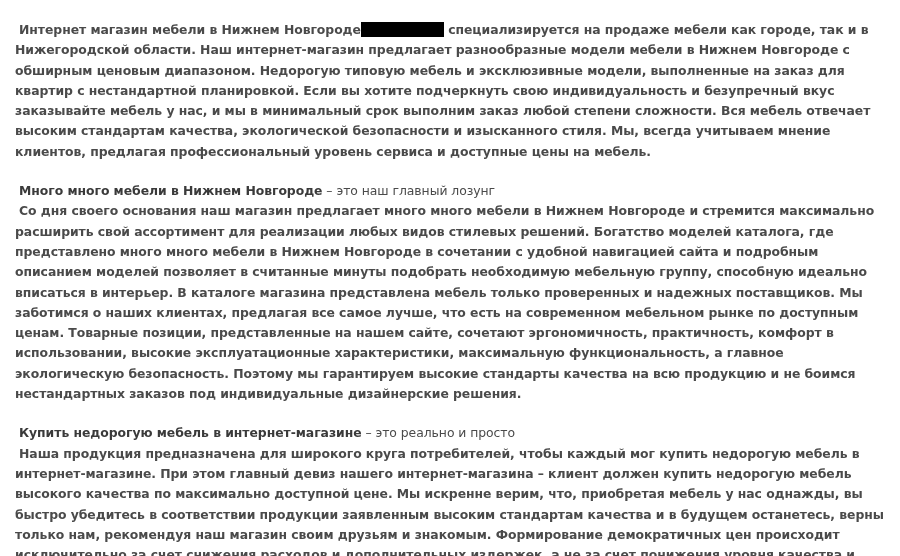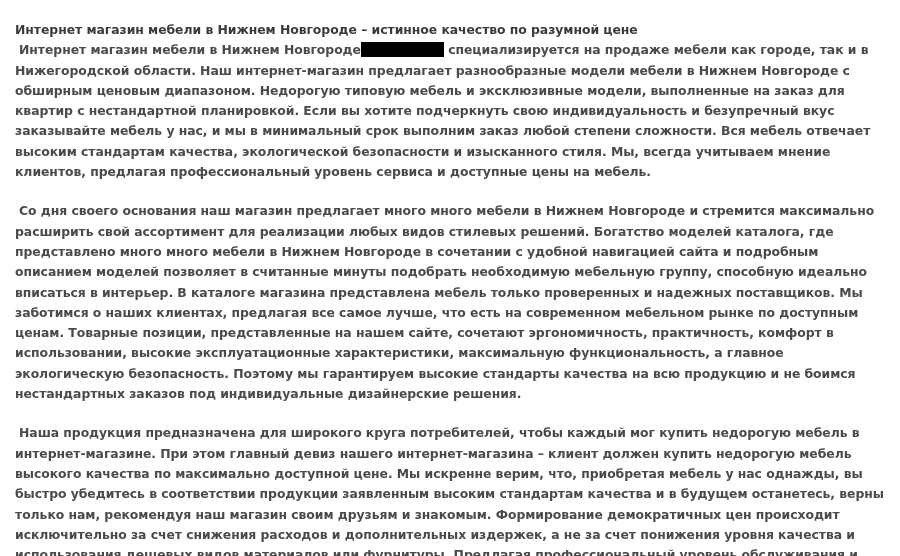--- a/index.html
+++ b/index.html
@@ -54,27 +54,30 @@
     background: #000000;
     vertical-align: -3px;
   }
 </style>
 </head>
 <body>
 
 <div class="content">
 
   <div class="section">
-    <div class="heading-line">
-      <span class="h-bold">Интернет магазин мебели в Нижнем Новгороде – истинное качество по разумной цене</span><span class="h-rest"></span>
-    </div>
     <p class="body-text"><span>Интернет магазин мебели в Нижнем Новгороде</span><span class="redacted"></span> <span>специализируется на продаже мебели как городе, так и в Нижегородской области. Наш интернет-магазин предлагает разнообразные модели мебели в Нижнем Новгороде с обширным ценовым диапазоном. Недорогую типовую мебель и эксклюзивные модели, выполненные на заказ для квартир с нестандартной планировкой. Если вы хотите подчеркнуть свою индивидуальность и безупречный вкус заказывайте мебель у нас, и мы в минимальный срок выполним заказ любой степени сложности. Вся мебель отвечает высоким стандартам качества, экологической безопасности и изысканного стиля. Мы, всегда учитываем мнение клиентов, предлагая профессиональный уровень сервиса и доступные цены на мебель.</span></p>
   </div>
 
   <div class="section">
+    <div class="heading-line indent">
+      <span class="h-bold">Много много мебели в Нижнем Новгороде</span><span class="h-rest"> – это наш главный лозунг</span>
+    </div>
     <p class="body-text">Со дня своего основания наш магазин предлагает много много мебели в Нижнем Новгороде и стремится максимально расширить свой ассортимент для реализации любых видов стилевых решений. Богатство моделей каталога, где представлено много много мебели в Нижнем Новгороде в сочетании с удобной навигацией сайта и подробным описанием моделей позволяет в считанные минуты подобрать необходимую мебельную группу, способную идеально вписаться в интерьер. В каталоге магазина представлена мебель только проверенных и надежных поставщиков. Мы заботимся о наших клиентах, предлагая все самое лучше, что есть на современном мебельном рынке по доступным ценам. Товарные позиции, представленные на нашем сайте, сочетают эргономичность, практичность, комфорт в использовании, высокие эксплуатационные характеристики, максимальную функциональность, а главное экологическую безопасность. Поэтому мы гарантируем высокие стандарты качества на всю продукцию и не боимся нестандартных заказов под индивидуальные дизайнерские решения.</p>
   </div>
 
   <div class="section">
+    <div class="heading-line indent">
+      <span class="h-bold">Купить недорогую мебель в интернет-магазине</span><span class="h-rest"> – это реально и просто</span>
+    </div>
     <p class="body-text">Наша продукция предназначена для широкого круга потребителей, чтобы каждый мог купить недорогую мебель в интернет-магазине. При этом главный девиз нашего интернет-магазина – клиент должен купить недорогую мебель высокого качества по максимально доступной цене. Мы искренне верим, что, приобретая мебель у нас однажды, вы быстро убедитесь в соответствии продукции заявленным высоким стандартам качества и в будущем останетесь, верны только нам, рекомендуя наш магазин своим друзьям и знакомым. Формирование демократичных цен происходит исключительно за счет снижения расходов и дополнительных издержек, а не за счет понижения уровня качества и использования дешевых видов материалов или фурнитуры. Предлагая профессиональный уровень обслуживания и огромный ассортимент мебели, мы позиционируем себя как надежного и серьезного партнера. Выгодные условия покупки и персональный подход в независимости от сложности и стоимости заказа, позволяют учитывать интересы каждого покупателя. В нашем арсенале: солидный опыт работы в данном сегменте рынка, недорогая цена на мебель, высокие эксплуатационные характеристики, представленных в каталоге образцов, прочность и долговечность мебельных изделий.</p>
   </div>
 
 </div>
 
 </body></html>

